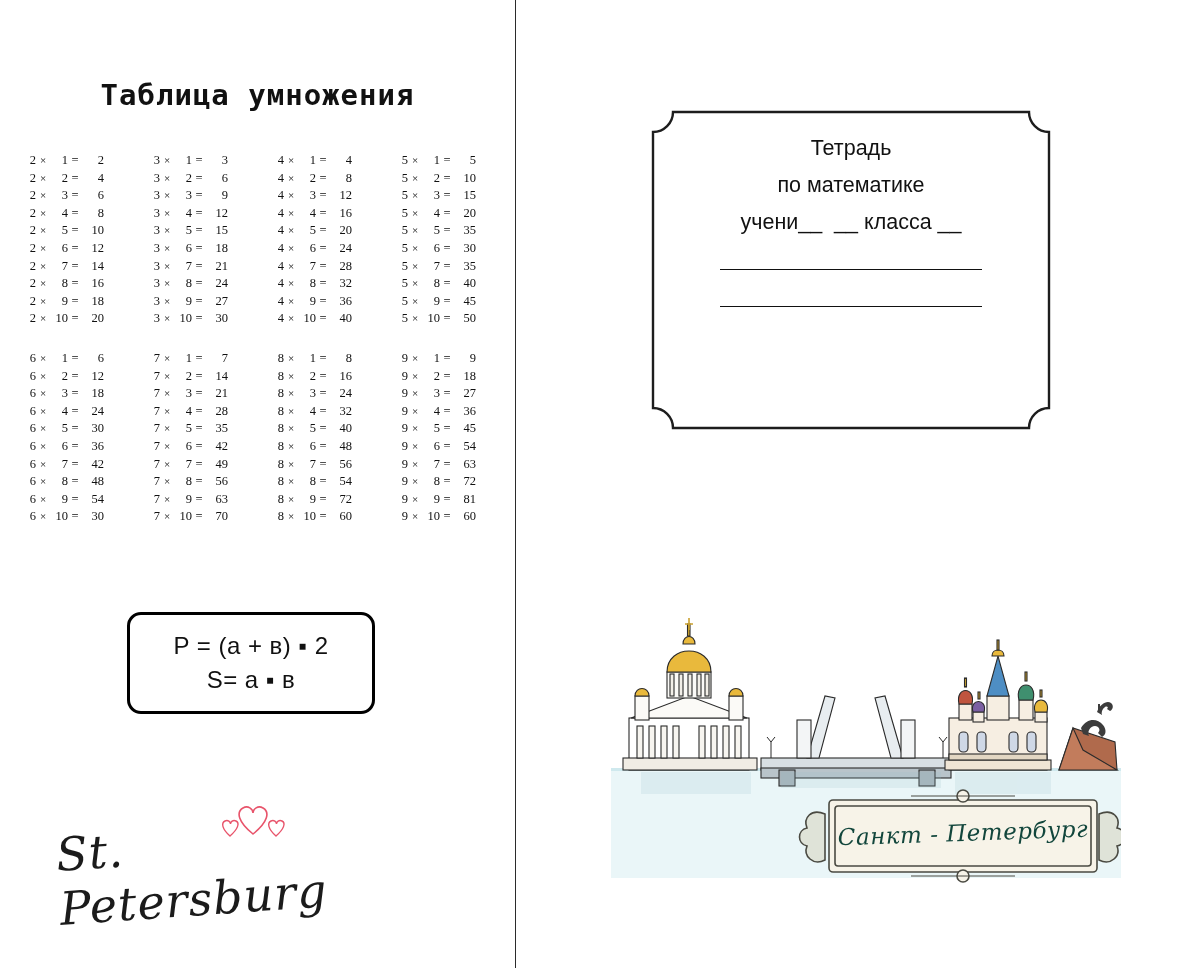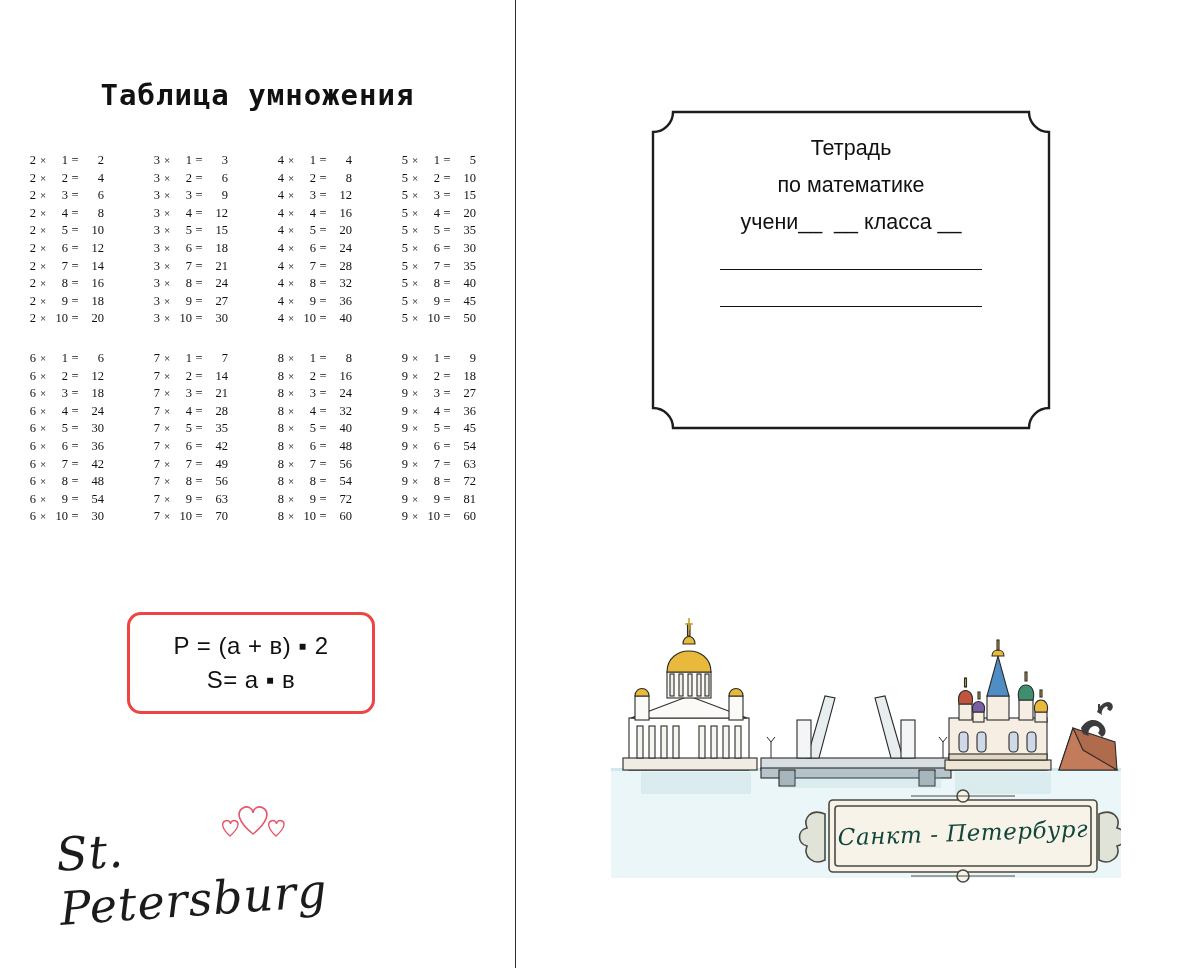--- a/index.html
+++ b/index.html
@@ -85,21 +85,21 @@
   .m-eq  { width: 14px; text-align: center; }
   .m-res { width: 22px; text-align: right; }
 
   
   .formula-box {
     position: absolute;
     left: 127px;
     top: 612px;
     width: 248px;
     height: 102px;
-    border: 3px solid #ef4444;
+    border: 3px solid #000000;
     border-radius: 14px;
     box-sizing: border-box;
     display: flex;
     flex-direction: column;
     justify-content: center;
     align-items: center;
     background: #fff;
   }
   .formula-line {
     font-family: "Liberation Sans", sans-serif;

